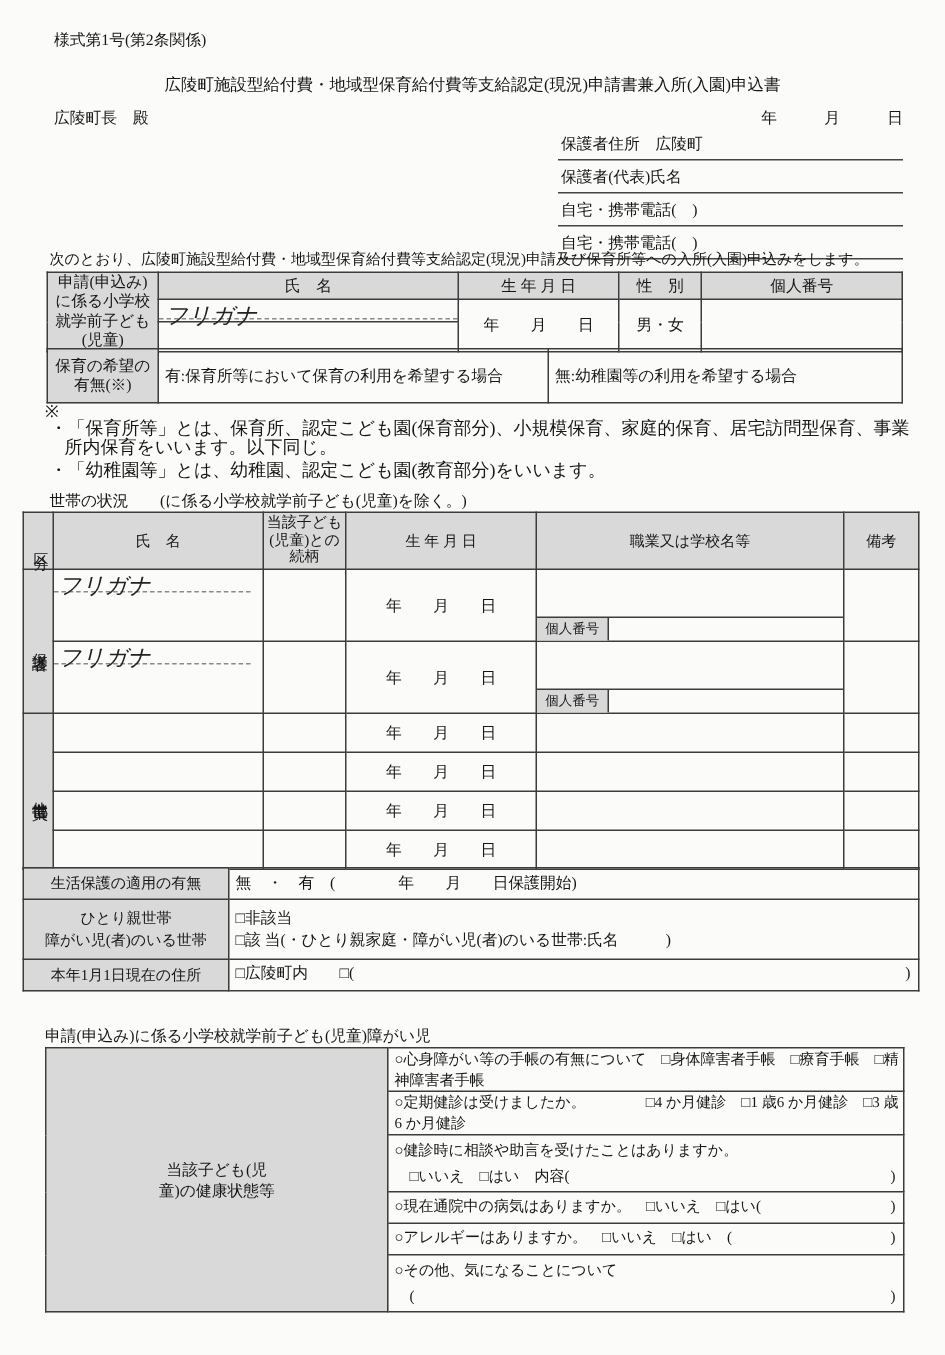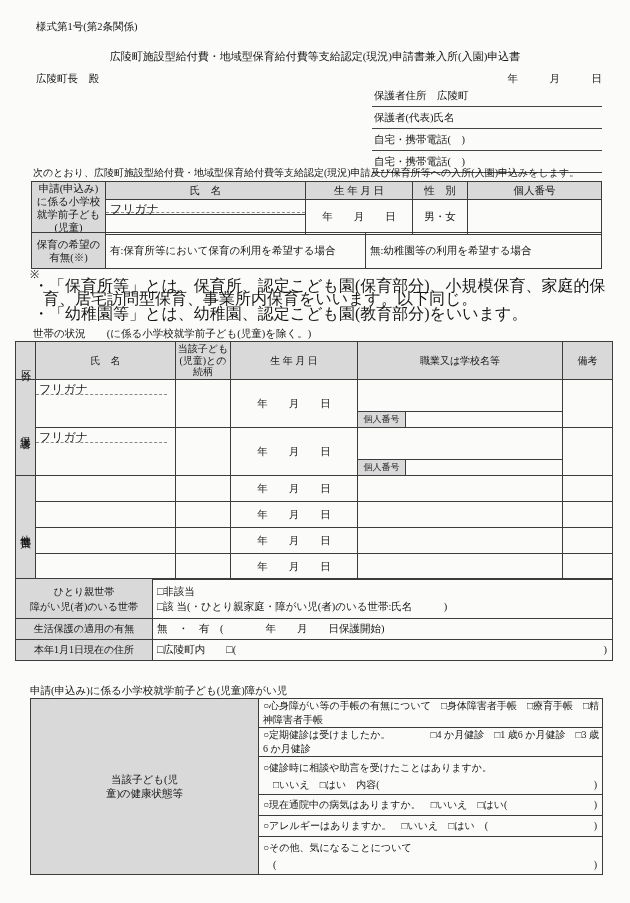--- a/index.html
+++ b/index.html
@@ -25,25 +25,25 @@
   #form-no { left: 36px; top: 20px; }
   #title { left: 0; right: 0; top: 49px; text-align: center; font-size: 11px; }
   #addressee { left: 36px; top: 72px; }
   #date-line { right: 28px; top: 72px; }
   #applicant { left: 372px; top: 85px; width: 230px; }
   #applicant .uline { height: 22px; border-bottom: 1px solid #444; padding: 4px 2px 0; }
   #intro { left: 33px; top: 166px; width: 575px; font-size: 10px; }
   
   #t1 { left: 31px; top: 181px; }
   #t1b { left: 31px; top: 232px; }
-  .fr { font-size: 12px; color: #222; }
+  .fr { font-size: 15px; color: #222; font-style: italic; }
   #t1 .fr-cell { border-bottom: 1px dashed #8a8a8a; height: 13px; padding: 1px 4px 0; }
   
   #mark { left: 30px; top: 266px; font-size: 11px; }
-  #notes { left: 33px; top: 279px; width: 578px; font-size: 16px; line-height: 13px; }
+  #notes { left: 33px; top: 279px; width: 578px; font-size: 12px; line-height: 13px; }
   #notes .note-item { padding-left: 10px; text-indent: -10px; margin-bottom: 2px; }
   #household-title { left: 33px; top: 327px; }
   
   #t2 { left: 15px; top: 341px; }
   #t2 th { font-size: 10px; }
   .rel-h { font-size: 9.5px; line-height: 11.5px; }
   .fr-line { height: 15px; border-bottom: 1px dashed #8a8a8a; padding: 1px 3px 0; margin-right: 8px; }
   .occ { display: flex; flex-direction: column; height: 47px; }
   .occ-top { flex: 1; }
   .occ-id { height: 16px; border-top: 1px solid #3c3c3c; display: flex; }
@@ -219,33 +219,33 @@
     </tr>
   </tbody>
     </table>
 
   <table class="abs" id="t2b">
     <colgroup>
         <col style="width:137px">
         <col style="width:460px">
       </colgroup>
     <tbody>
-        <tr style="height:40px">
+        <tr style="height:21px">
+      <td class="gray ctr lab">生活保護の適用の有無</td>
+      <td class="pl">無　・　有　(　　　　年　　月　　日保護開始)</td>
+    </tr>
+    <tr style="height:40px">
       <td class="gray ctr lab ml two-line">ひとり親世帯
 障がい児(者)のいる世帯</td>
       <td class="pl two-line">
         <div>□非該当</div>
         <div>□該 当(・ひとり親家庭・障がい児(者)のいる世帯:氏名　　　)</div>
       </td>
     </tr>
     <tr style="height:21px">
-      <td class="gray ctr lab">生活保護の適用の有無</td>
-      <td class="pl">無　・　有　(　　　　年　　月　　日保護開始)</td>
-    </tr>
-    <tr style="height:21px">
       <td class="gray ctr lab">本年1月1日現在の住所</td>
       <td class="p0">
         <div class="flexrow" style="line-height:19px">
               <span>□広陵町内　　□(</span>
               <span>)</span>
             </div>
       </td>
     </tr>
   </tbody>
     </table>

